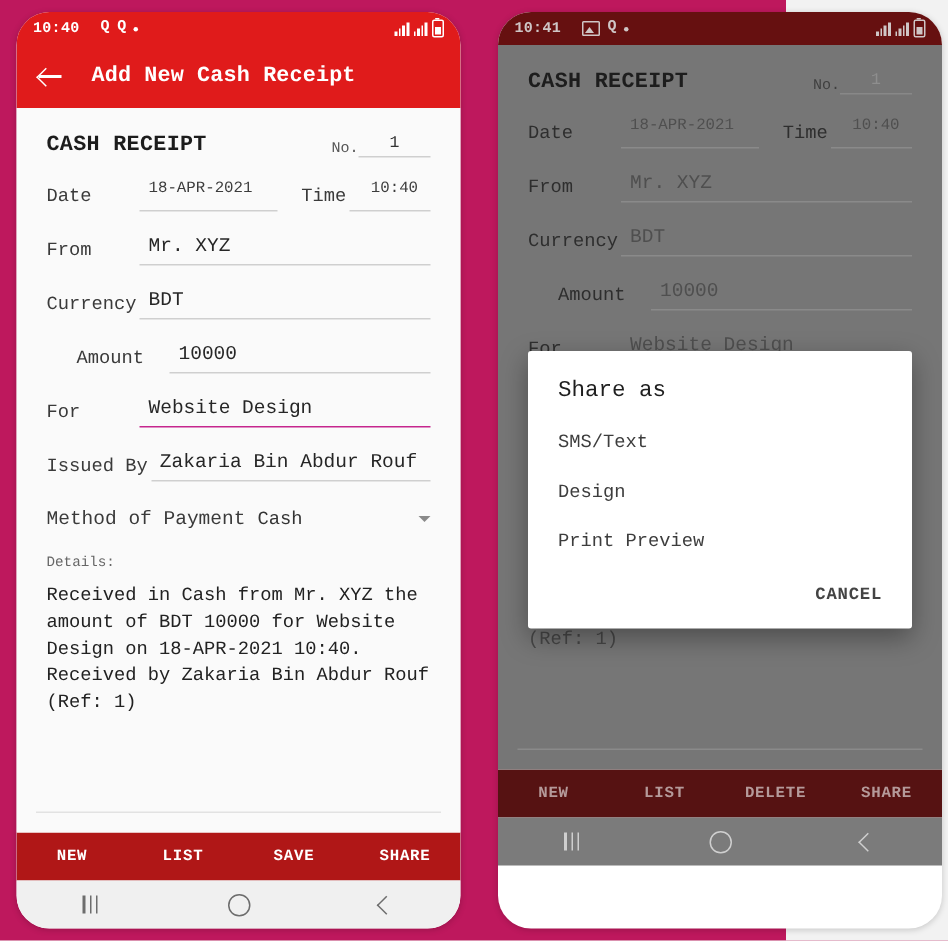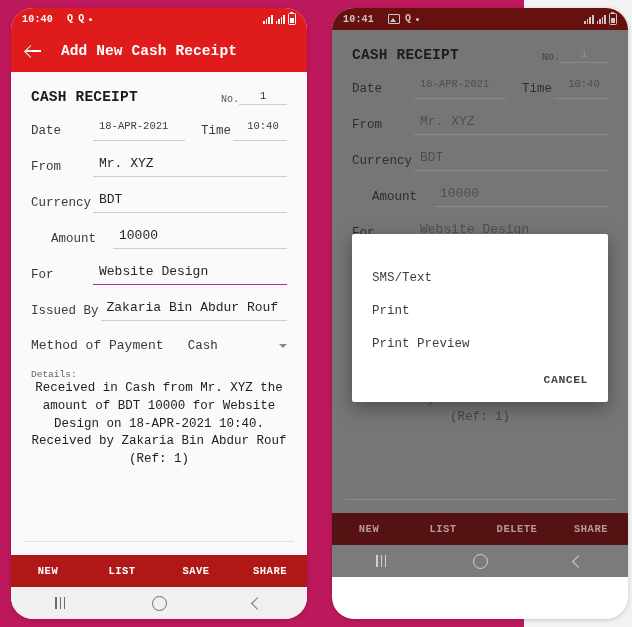--- a/index.html
+++ b/index.html
@@ -56,26 +56,26 @@
        font-size:13px;color:#262626;min-height:17px;}
   .fld.small{font-size:10.5px;color:#3c3c3c;}
   .fld.center{text-align:center;}
   .fld.focus{border-bottom:1.6px solid #c6268e;}
   .lbl.w-date{width:62px;} .lbl.w-time{width:46px;text-align:right;padding-right:2px;}
   .lbl.w-from{width:62px;} .lbl.w-cur{width:62px;} .lbl.w-amt{width:62px;margin-left:20px;} .lbl.w-for{width:62px;}
 
   .row-issued .lbl{width:auto;margin-right:2px;}
   .row-pay{display:flex;align-items:center;margin-top:17px;}
   .row-pay .lbl{font-size:13px;padding-bottom:0;}
-  .pay-val{font-size:12.5px;color:#333;margin-left:24px;}
+  .pay-val{font-size:12.5px;color:#333;margin-left:8px;}
   .caret{margin-left:auto;width:0;height:0;border-left:4px solid transparent;
          border-right:4px solid transparent;border-top:4px solid #8a8a8a;}
 
   .details-lbl{font-size:9.5px;color:#666;margin-top:16px;}
-  .details-txt{font-size:12.5px;color:#222;line-height:1.42;text-align:center;}
+  .details-txt{font-size:12.5px;color:#222;line-height:1.42;margin-top:9px;}
   .details-rule{position:absolute;left:13px;right:13px;bottom:13px;height:1px;background:#e2e2e2;}
 
   
   .actionbar{height:32px;background:#b01717;display:flex;align-items:center;}
   .act{flex:1;text-align:center;color:#fff;font-size:10.5px;font-weight:bold;letter-spacing:.5px;cursor:pointer;}
 
   
   .navbar{height:32px;background:#f0f0f0;display:flex;align-items:center;}
   .nav{flex:1;display:flex;align-items:center;justify-content:center;cursor:pointer;}
   .nav-recent{display:inline-flex;gap:2.5px;}
@@ -303,22 +303,23 @@
         <span class="lbl">Method of Payment</span>
         <span class="pay-val">Cash</span>
         <span class="caret"></span>
       </div>
 
       <div class="details-lbl">Details:</div>
       <div class="details-txt">Received in Cash from Mr. XYZ the amount of BDT 10000.00 for Website Design on 18-APR-2021 10:40. Received by Zakaria Bin Abdur Rouf (Ref: 1)</div>
       <div class="details-rule"></div>
 
       <div class="dialog">
+        <div class="dlg-title">Share as</div>
         <div class="dlg-item">SMS/Text</div>
-        <div class="dlg-item">Print</div>
+        <div class="dlg-item">Design</div>
         <div class="dlg-item">Print Preview</div>
         <div class="dlg-actions">
           <span class="dlg-cancel">CANCEL</span>
         </div>
       </div>
     </div>
 
     <div class="actionbar">
       <span class="act">NEW</span>
       <span class="act">LIST</span>

